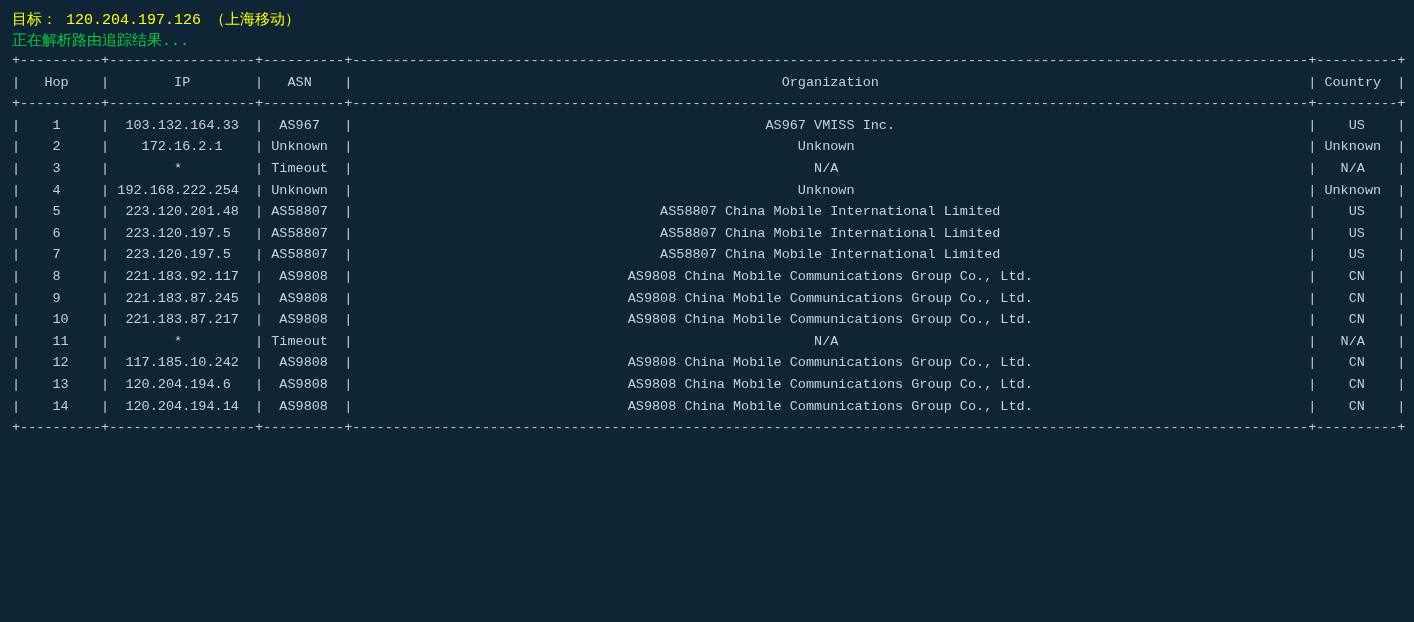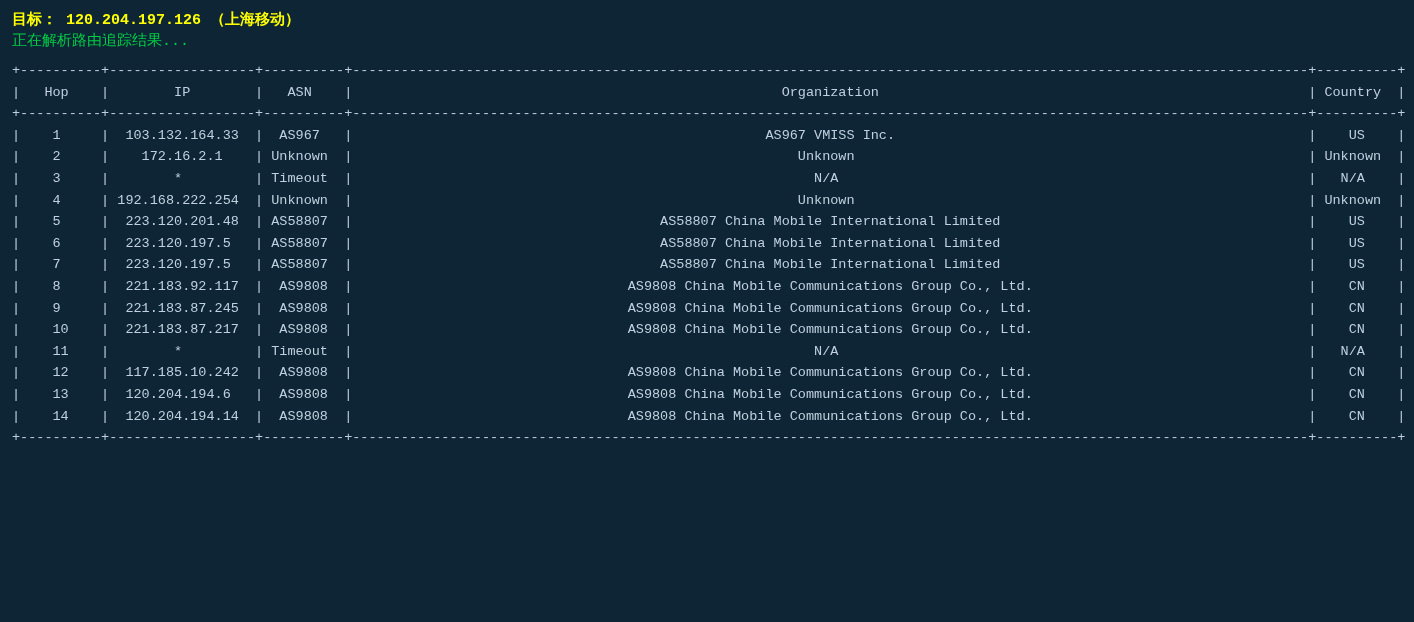--- a/index.html
+++ b/index.html
@@ -11,26 +11,25 @@
       color: #c8d8e8;
       padding: 10px 12px;
       min-height: 622px;
       width: 1414px;
     }
 
     .header-target {
       color: #ffff00;
       margin-bottom: 2px;
       font-size: 15px;
-      font-weight: bold;
+      font-weight: normal;
     }
 
     .header-status {
       color: #00cc44;
-      margin-bottom: 10px;
       font-size: 15px;
     }
 
     pre {
       font-family: 'Courier New', Courier, monospace;
       font-size: 13.5px;
       color: #c0d0e0;
       line-height: 1.6;
       white-space: pre;
     }

